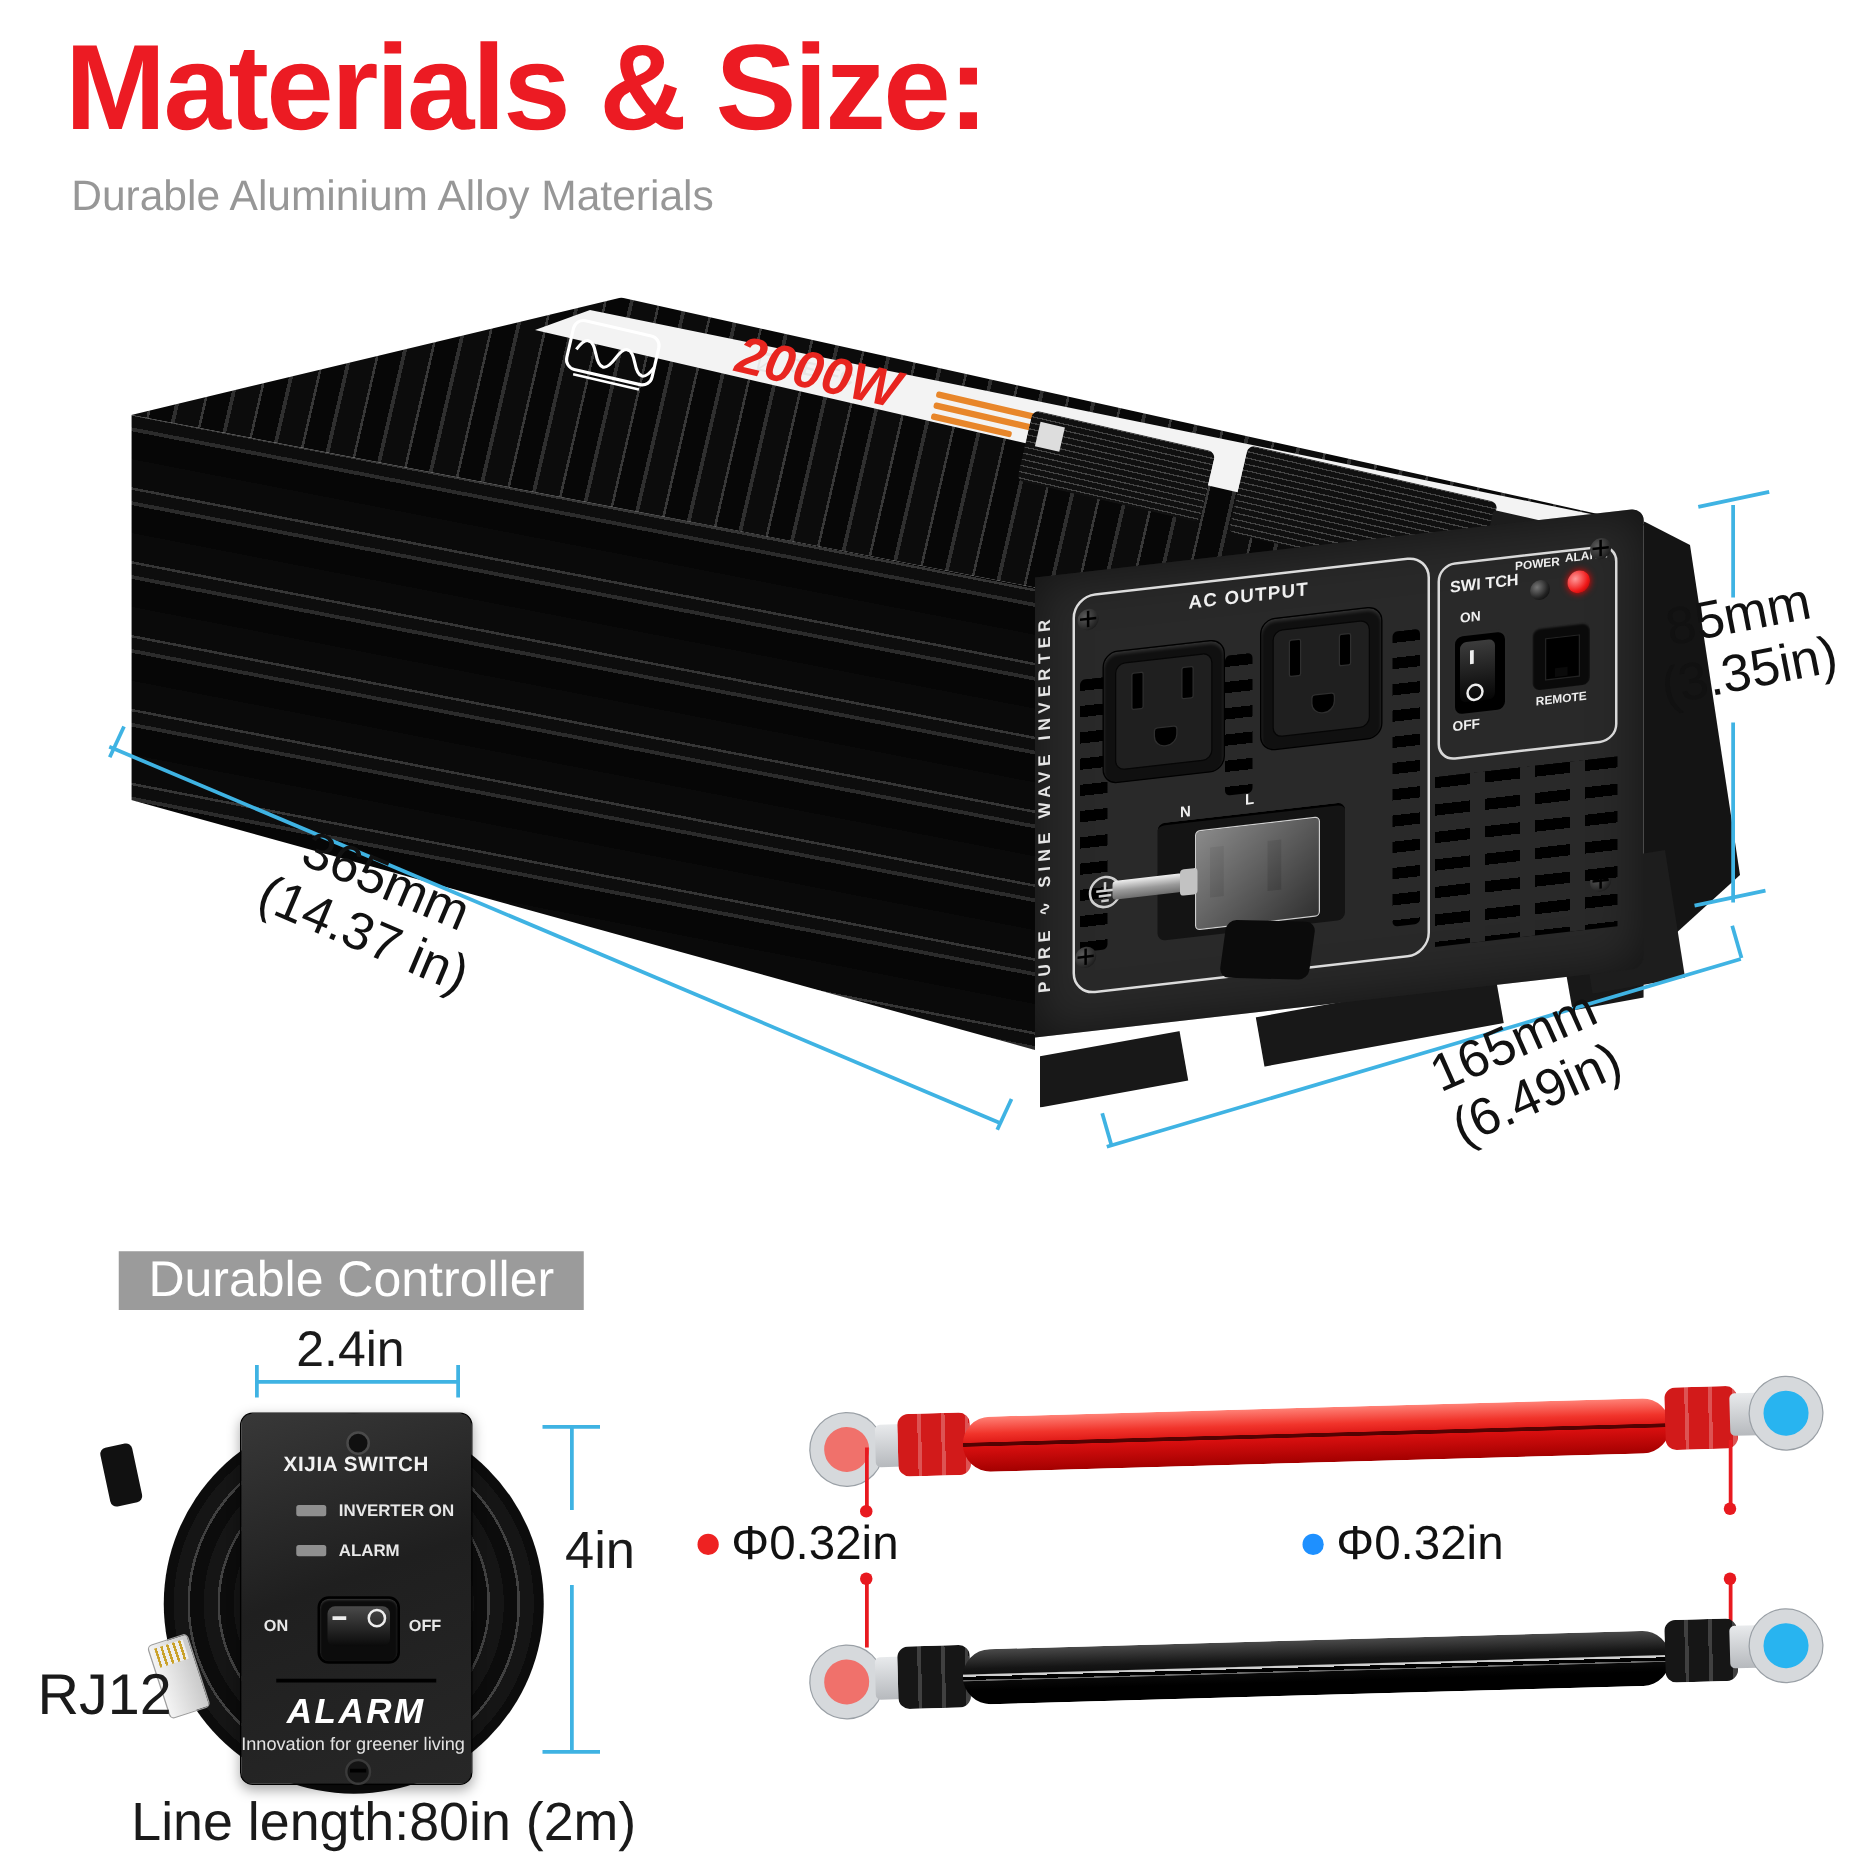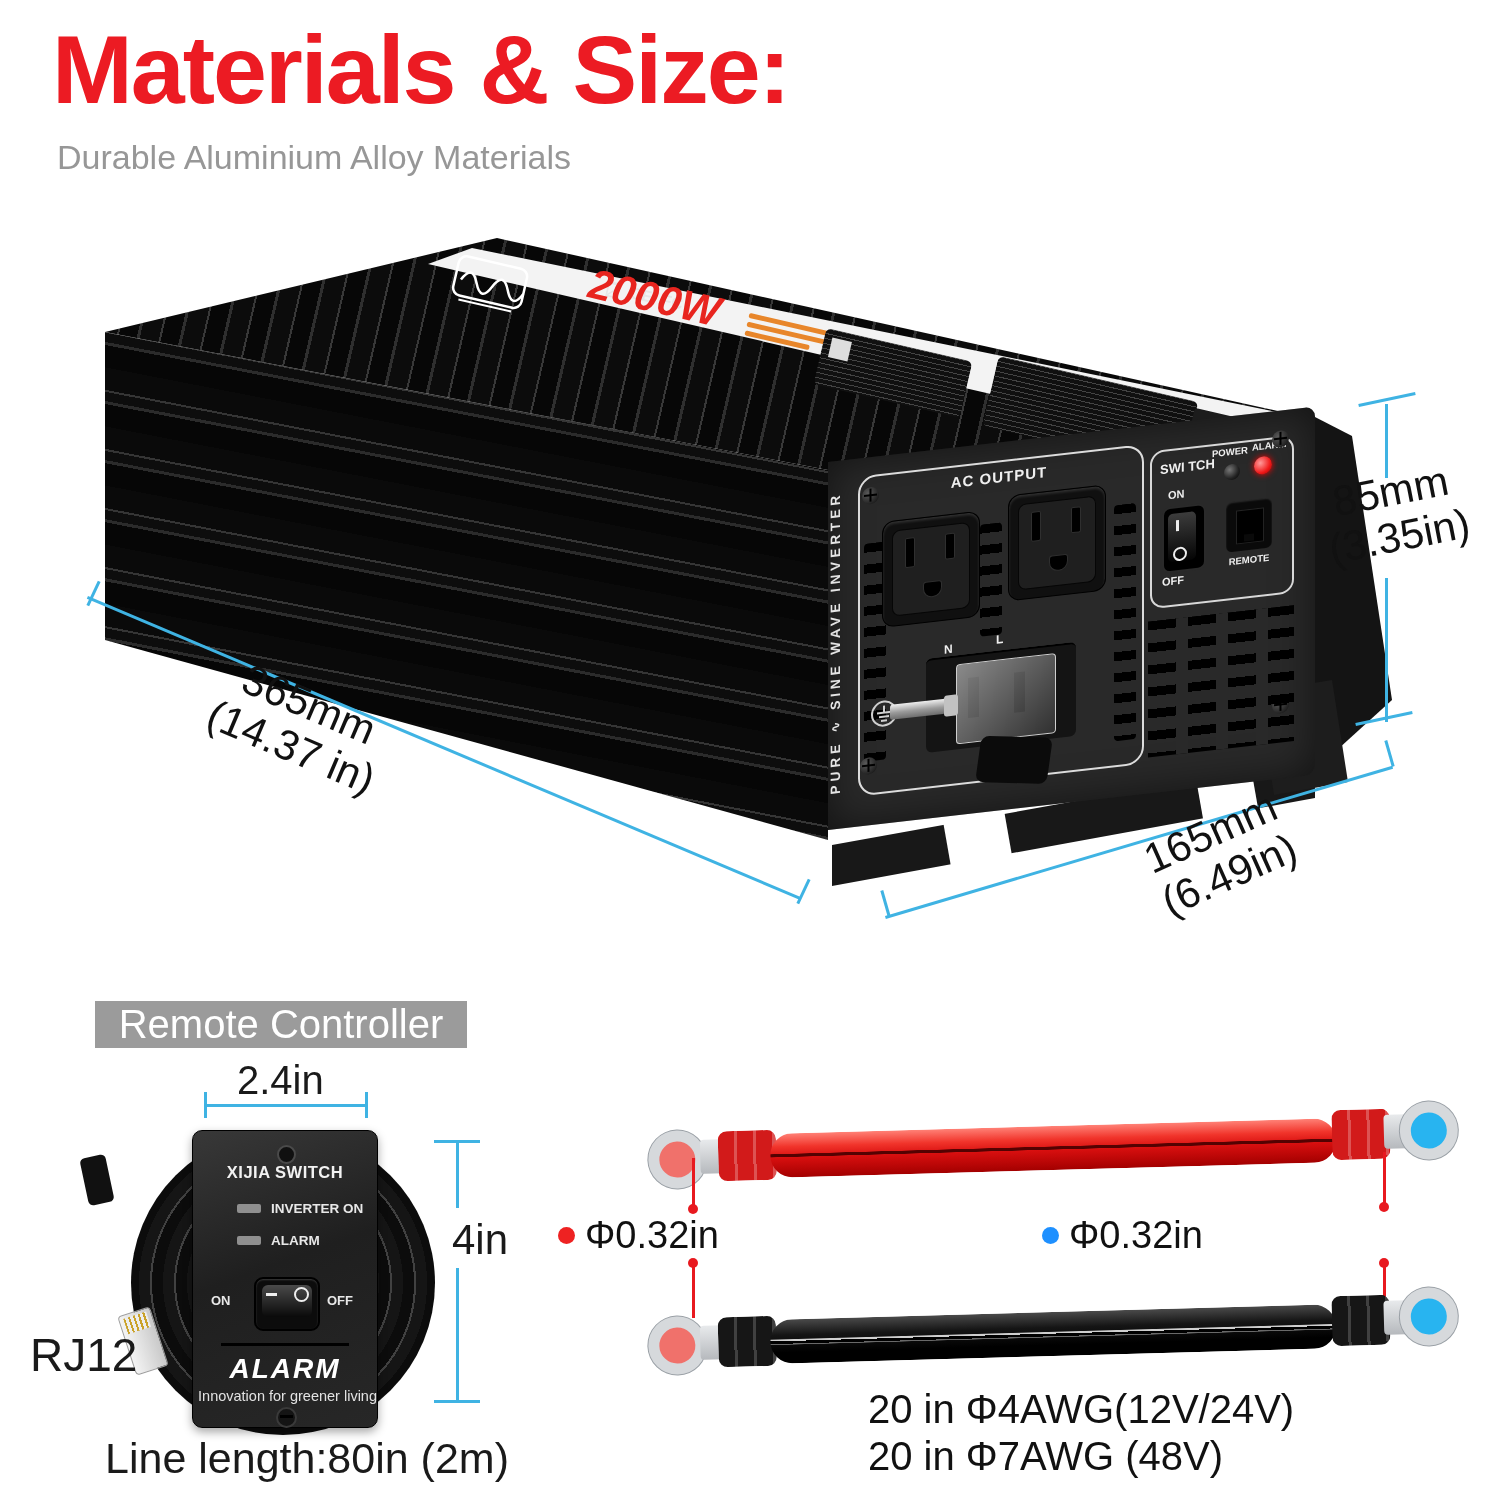--- a/index.html
+++ b/index.html
@@ -122,21 +122,21 @@
   .ledrow i{width:24px;height:9px;background:#8f8f8f;border-radius:2px;}
   .rsw{position:absolute;left:61px;top:146px;width:62px;height:50px;background:#0c0c0c;
     border:2px solid #000;border-radius:9px;box-shadow:inset 0 1px 2px rgba(255,255,255,.2);}
   .rsw .in{position:absolute;left:6px;top:6px;width:50px;height:32px;border-radius:6px;
     background:linear-gradient(#4a4a4a,#0a0a0a);}
   .rsw .dash{position:absolute;left:10px;top:14px;width:11px;height:3px;background:#eee;}
   .rsw .o{position:absolute;right:9px;top:8px;width:11px;height:11px;border:2px solid #eee;border-radius:50%;}
   .divl{position:absolute;left:28px;top:212px;width:128px;height:3px;background:#000;}
   .brand{position:absolute;left:0;top:222px;width:100%;text-align:center;color:#fff;
     font-size:28px;font-weight:800;letter-spacing:2px;font-style:italic;}
-  .tagline{position:absolute;left:0;top:257px;width:100%;text-align:right;color:#e2e2e2;font-size:14.5px;}
+  .tagline{position:absolute;left:0;top:257px;width:100%;text-align:left;color:#e2e2e2;font-size:14.5px;}
   .bscrew{position:absolute;left:83px;top:276px;width:17px;height:17px;border-radius:50%;
     background:#141414;border:2px solid #3a3a3a;}
   .bscrew:before{content:"";position:absolute;left:2px;top:6px;width:13px;height:3px;background:#000;}
 
   
   .cab{position:absolute;width:812px;height:72px;}
   .ring{position:absolute;width:36px;height:36px;border:11px solid #d6d9dc;border-radius:50%;
     box-shadow:0 0 0 1px #9aa0a6;}
   .tab{position:absolute;width:26px;height:34px;border-radius:4px;
     background:linear-gradient(#e8eaec,#b6b9bd);}
@@ -282,21 +282,21 @@
 
   <div class="dl" style="left:1385px;top:404px;width:3px;height:74px;"></div>
   <div class="dl" style="left:1385px;top:578px;width:3px;height:144px;"></div>
   <div class="dl" style="left:1358px;top:398px;width:58px;height:3px;transform:rotate(-12deg);"></div>
   <div class="dl" style="left:1355px;top:717px;width:58px;height:3px;transform:rotate(-12deg);"></div>
   <div class="dim" style="left:1310px;top:468px;width:170px;transform:rotate(-11deg);">
     <span>85mm</span><br><span>(3.35in)</span>
   </div>
 
   <div class="sec" style="left:95px;top:1001px;width:372px;height:47px;">
-    <span>Remote Controller</span>
+    <span>Durable Controller</span>
   </div>
 
   <div class="t" style="left:237px;top:1058px;font-size:40px;">2.4in</div>
   <div class="dl" style="left:205px;top:1104px;width:162px;height:3px;"></div>
   <div class="dl" style="left:204px;top:1092px;width:3px;height:26px;"></div>
   <div class="dl" style="left:365px;top:1092px;width:3px;height:26px;"></div>
 
   <div class="abs coil"></div>
   <div class="abs tie"></div>
   <div class="abs plug"></div>
@@ -375,18 +375,14 @@
          background-image:repeating-linear-gradient(90deg,transparent 0 16px,rgba(255,255,255,.18) 16px 19px);"></div>
     <div class="cbody" style="left:122px;top:20px;width:566px;
          background:linear-gradient(to bottom,transparent 44%,#cfcfcf 46% 49%,#000 49% 55%,rgba(200,200,200,.5) 55% 57%,transparent 58%),
          linear-gradient(to bottom,#4a4a4a 0%,#151515 35%,#000 75%);"></div>
     <div class="crimp" style="left:684px;top:12px;background:#161616;
          background-image:repeating-linear-gradient(90deg,transparent 0 16px,rgba(255,255,255,.18) 16px 19px);"></div>
     <div class="tab" style="left:736px;top:18px;"></div>
     <div class="ring" style="left:752px;top:6px;background:#28b4f0;"></div>
   </div>
 
-  <div class="specs">
-    <div>20 in Φ4AWG(12V/24V)</div>
-    <div>20 in Φ7AWG (48V)</div>
-  </div>
 
 </div>
 
 </body></html>

